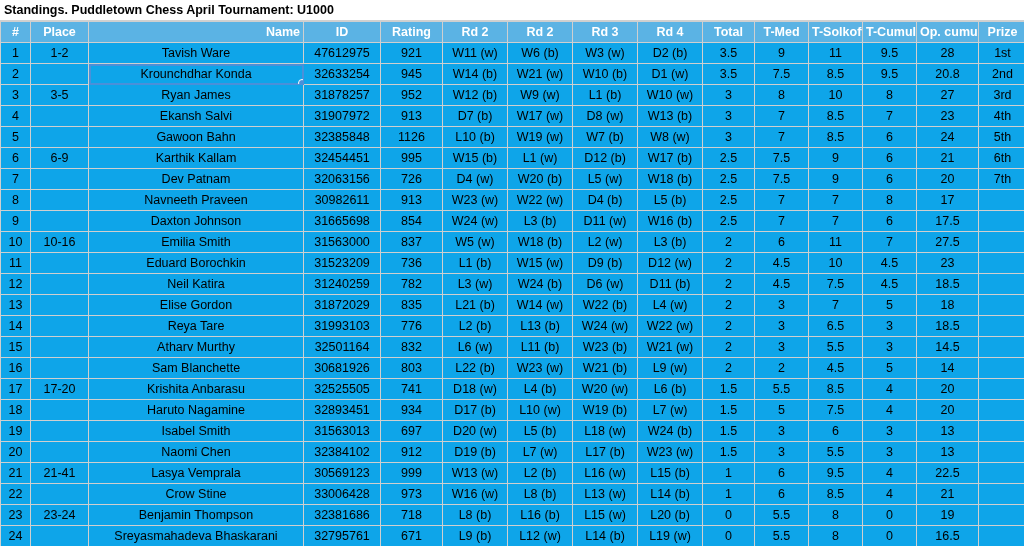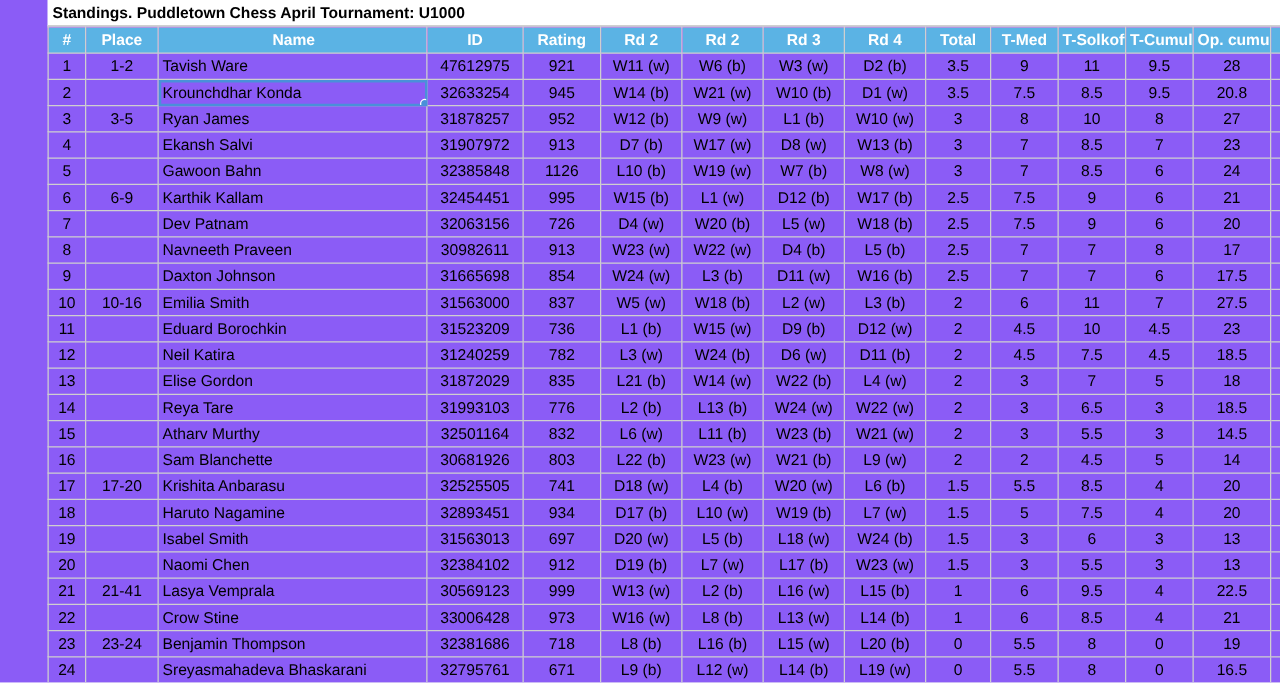--- a/index.html
+++ b/index.html
@@ -6,22 +6,21 @@
   html, body {
     margin: 0; padding: 0;
     background: #ffffff;
     font-family: "Liberation Sans", sans-serif;
   }
   #page {
     width: 1024px;
     height: 546px;
     position: relative;
     overflow: hidden;
-    background: #8b5cf6;
-    padding-left: 38px;
+    background: #0ea5e9;
   }
   .title-bar {
     height: 21px;
     line-height: 21px;
     padding-left: 4px;
     font-size: 12.5px;
     font-weight: bold;
     color: #000000;
     background: #ffffff;
     border-bottom: 1px solid #d0d0d0;
@@ -42,23 +41,23 @@
     white-space: nowrap;
   }
   thead th {
     background: #5bb3e4;
     color: #ffffff;
     font-weight: bold;
     text-align: center;
     border: 1px solid #4aa3d6;
     font-size: 12.5px;
   }
-  thead th.left { text-align: center; padding-left: 5px; }
+  thead th.left { text-align: right; padding-left: 5px; }
   td.c { text-align: center; }
-  td.l { text-align: left; padding-left: 5px; }
+  td.l { text-align: center; padding-left: 5px; }
   
   col.c-idx   { width: 30px; }
   col.c-place { width: 58px; }
   col.c-name  { width: 215px; }
   col.c-id    { width: 77px; }
   col.c-rating{ width: 62px; }
   col.c-rd    { width: 65px; }
   col.c-total { width: 52px; }
   col.c-tmed  { width: 54px; }
   col.c-solk  { width: 54px; }

